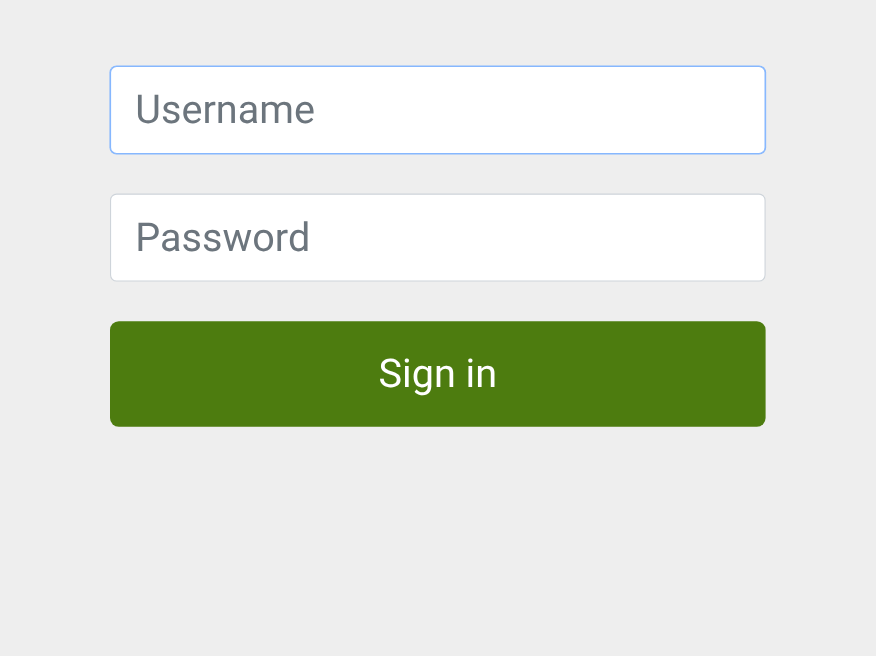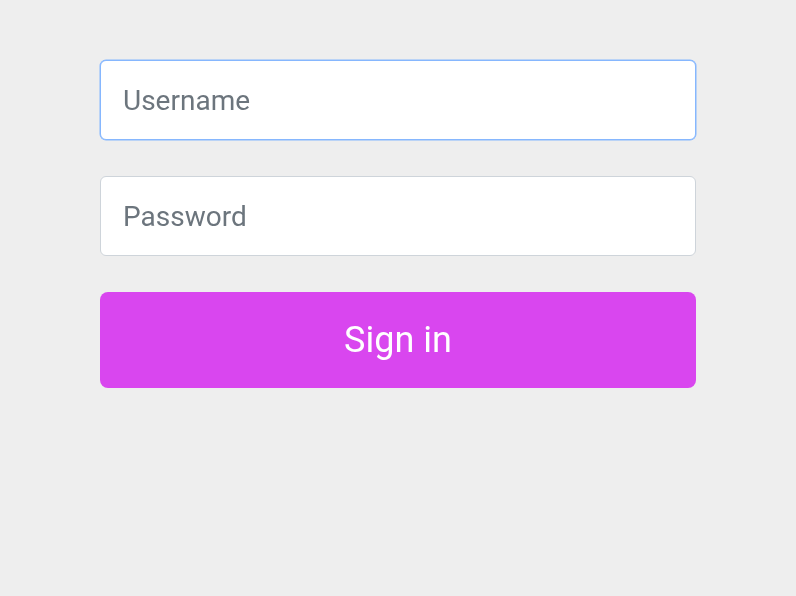--- a/index.html
+++ b/index.html
@@ -20,41 +20,41 @@
     h1 {
       font-size: 56px;
       font-weight: 600;
       color: #212529;
       margin-bottom: 32px;
       letter-spacing: -0.5px;
     }
     .form-input {
       width: 100%;
       height: 80px;
-      font-size: 28px;
+      font-size: 36px;
       padding: 10px 22px;
       border: 1px solid #ced4da;
       border-radius: 6px;
       background: #ffffff;
       color: #212529;
       margin-bottom: 36px;
       outline: none;
       font-family: inherit;
     }
     .form-input::placeholder {
       color: #6c757d;
     }
     .form-input.focused {
       border: 1px solid #86b7fe;
       box-shadow: 0 0 0 0.5px #86b7fe;
     }
     .btn-primary {
       width: 100%;
       height: 96px;
-      background: #d946ef;
+      background: #4d7c0f;
       border: none;
       border-radius: 8px;
       color: #ffffff;
       font-size: 36px;
       font-weight: 400;
       cursor: pointer;
       font-family: inherit;
     }
   </style>
 </head>

